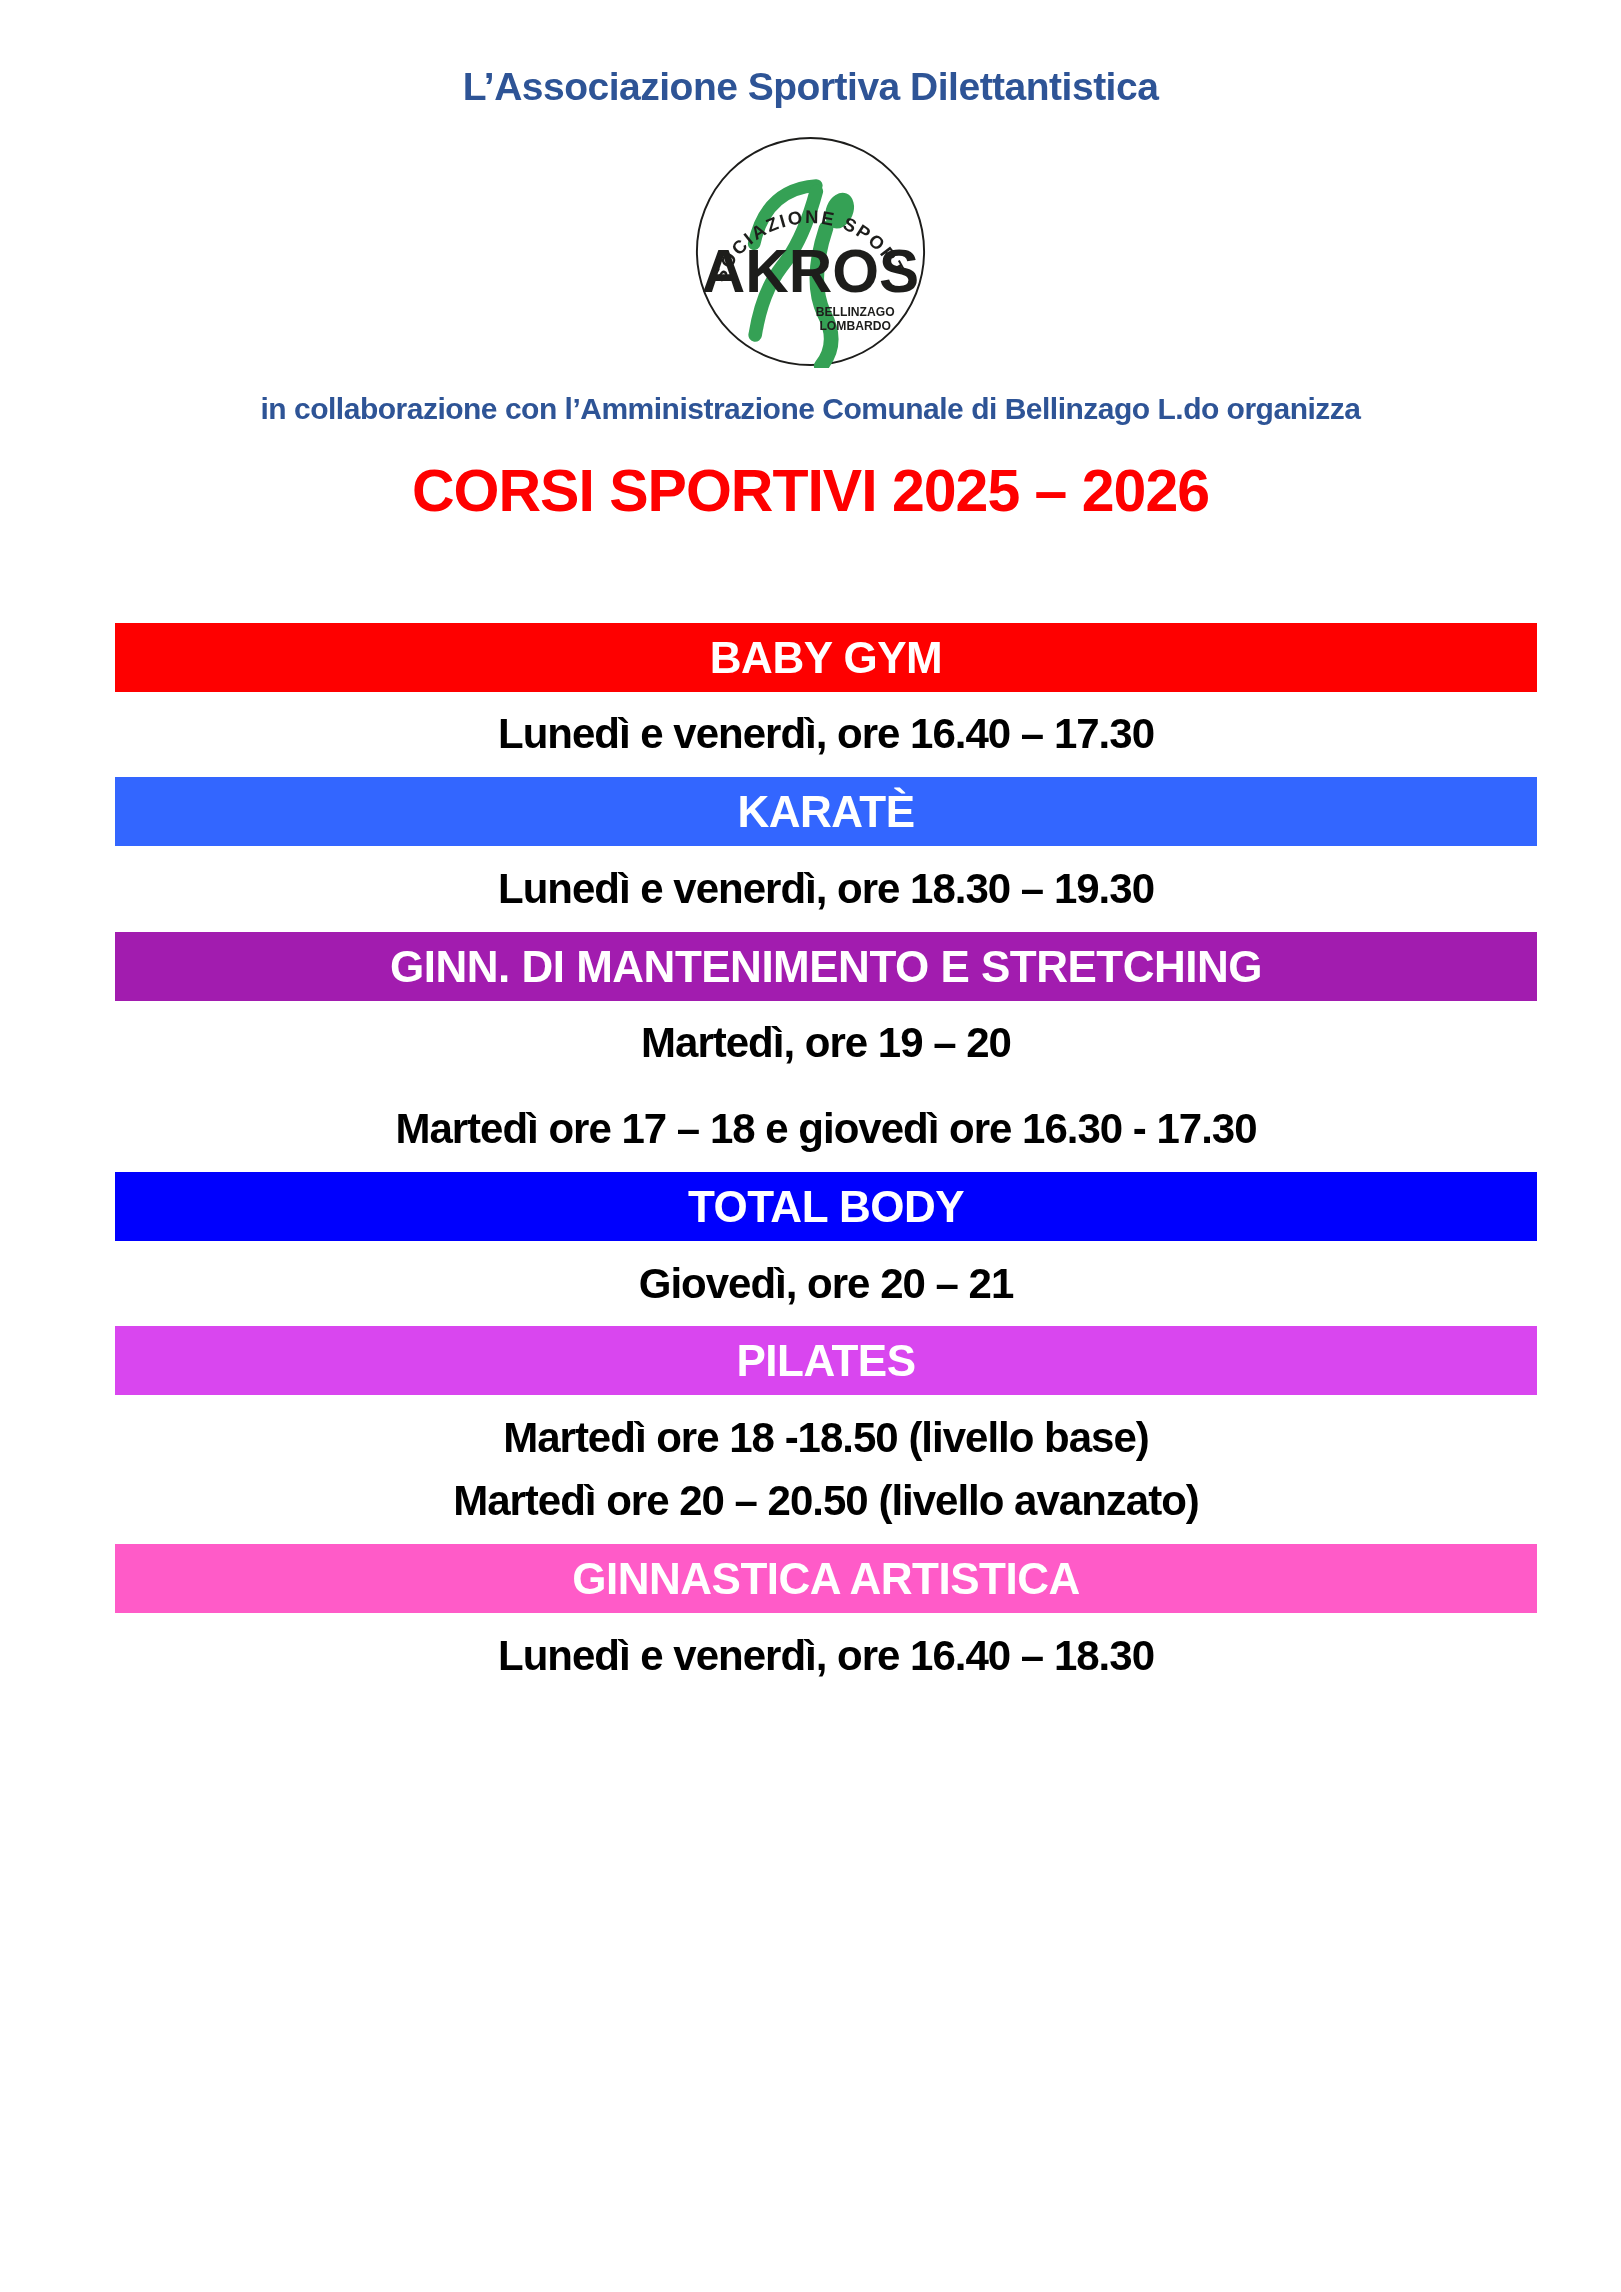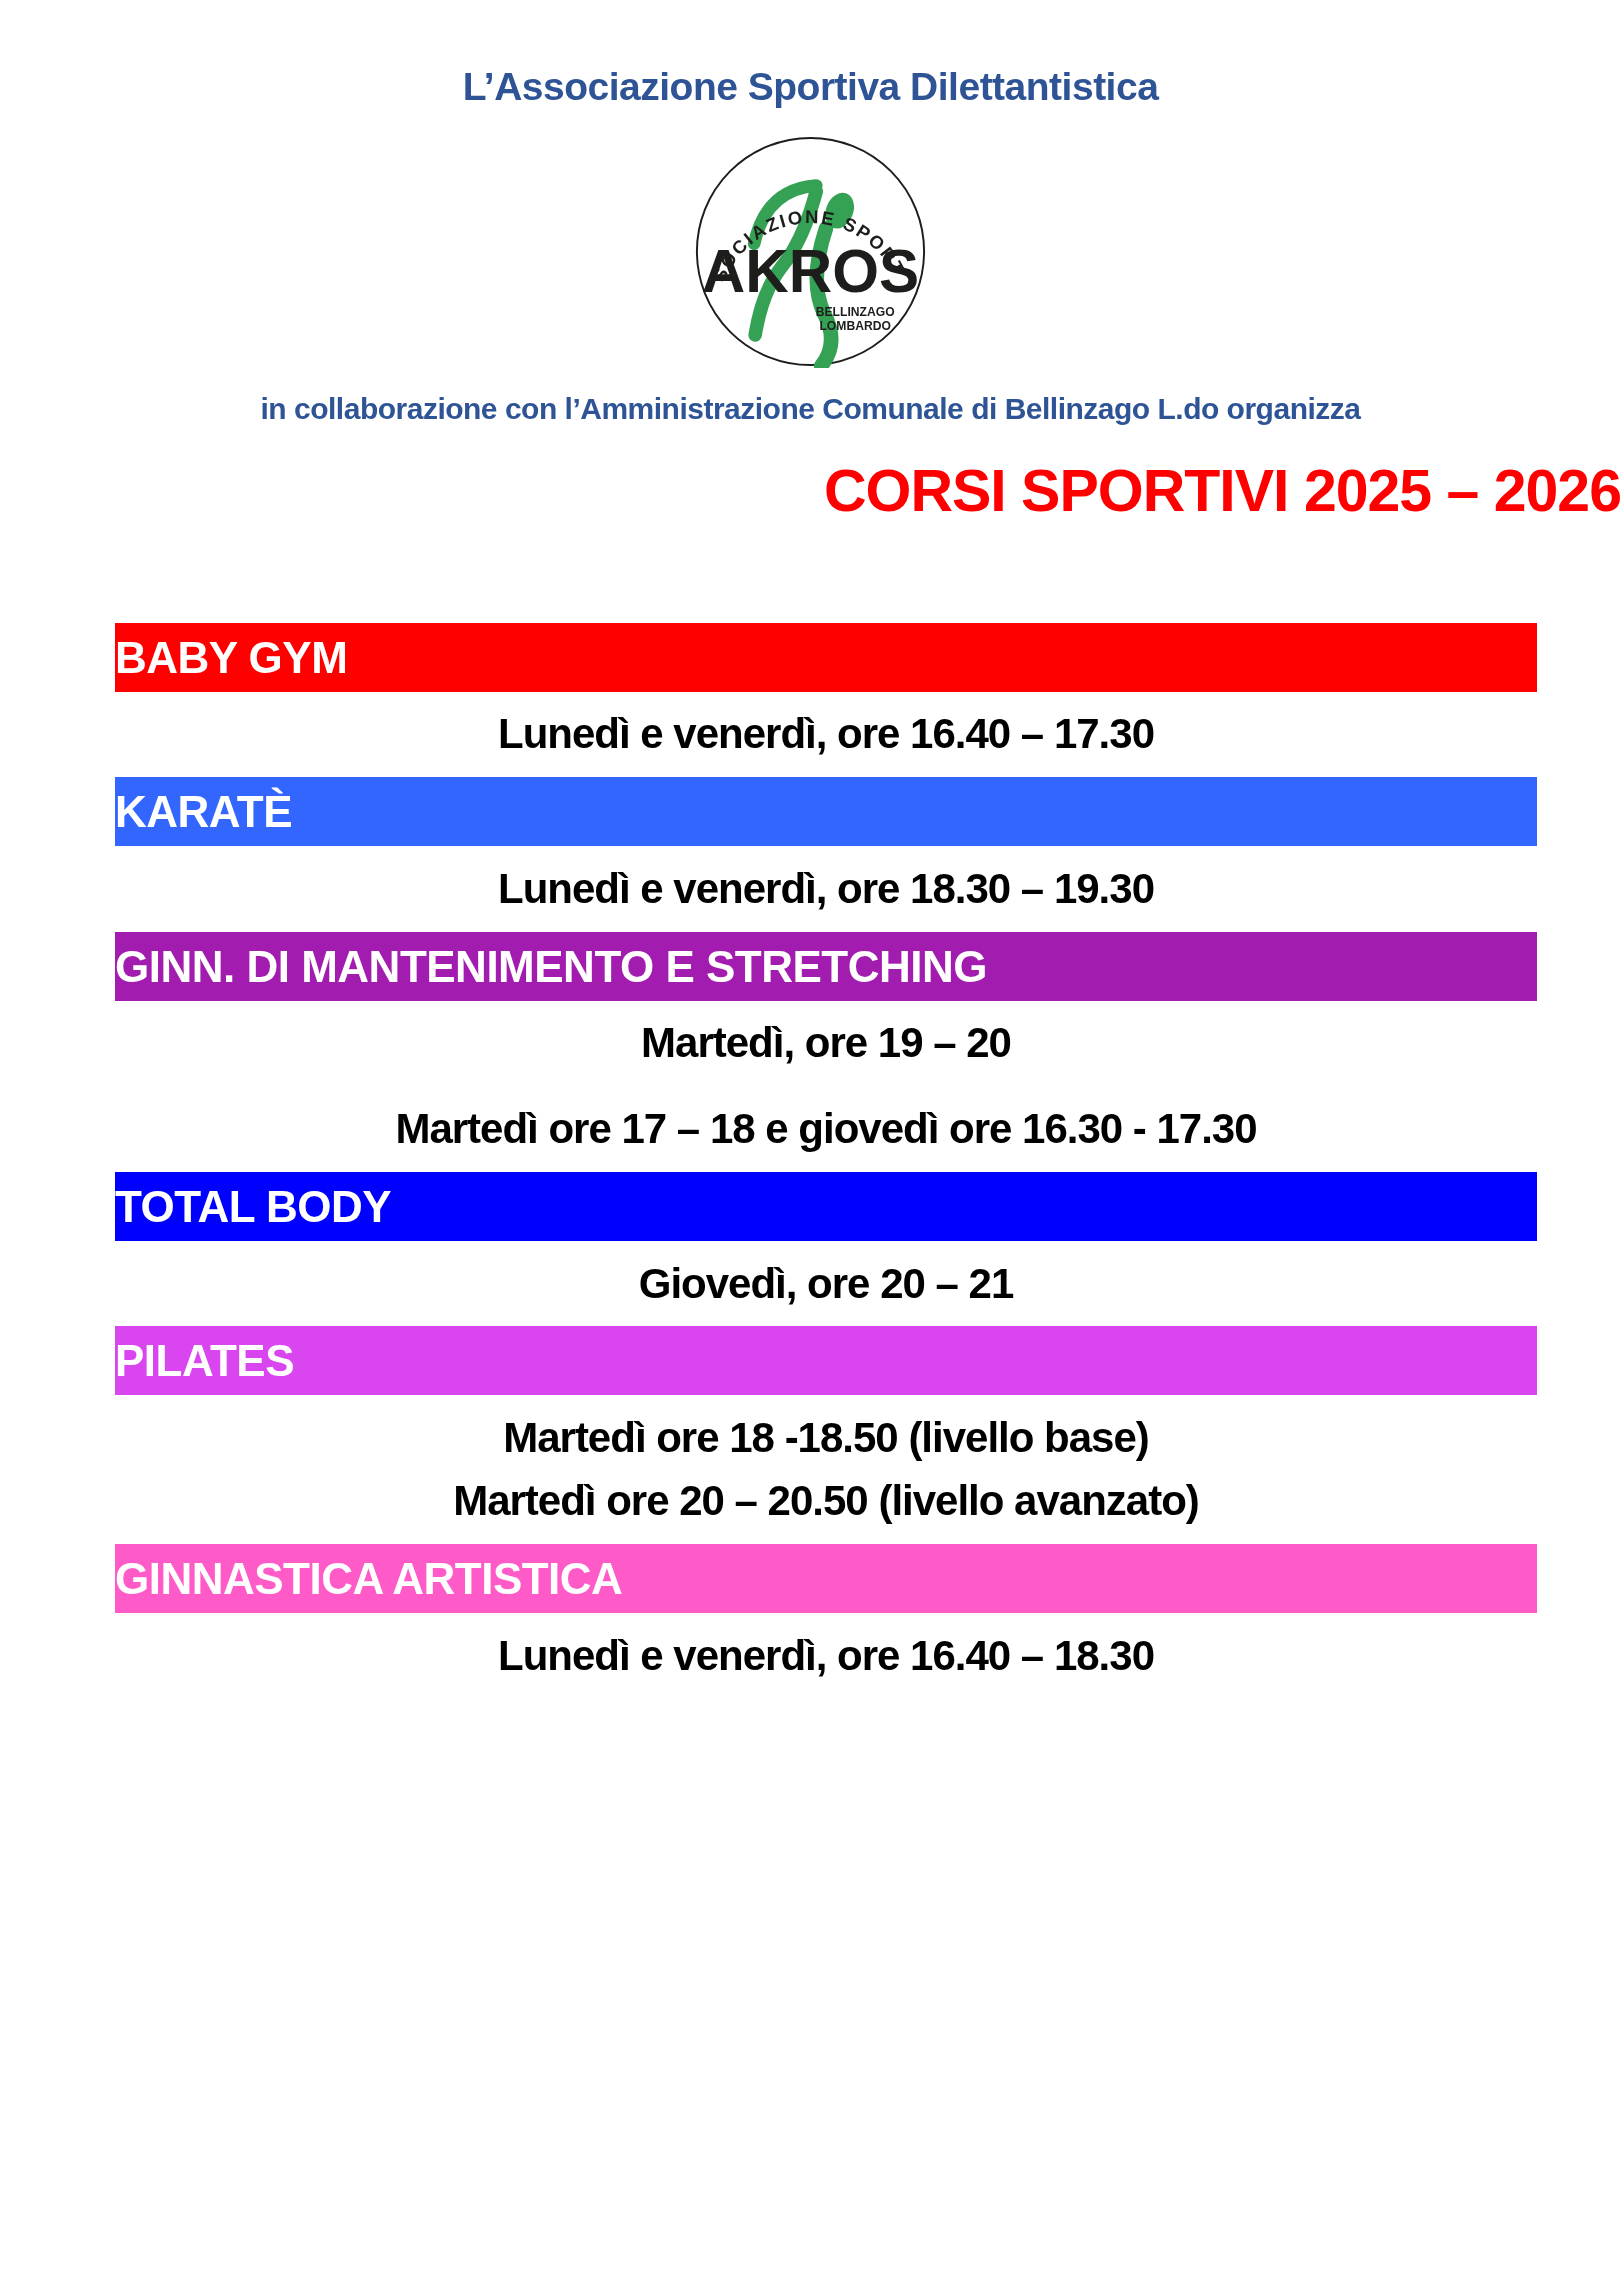--- a/index.html
+++ b/index.html
@@ -23,29 +23,29 @@
   }
   .logo-wrap svg{width:233px;height:233px;}
   .collab-line{
     margin-top:24px;
     text-align:center;
     font-size:30px;font-weight:700;letter-spacing:-0.5px;
     color:var(--header-blue);
   }
   .main-title{
     margin-top:31px;
-    text-align:right;
+    text-align:center;
     font-size:59px;font-weight:800;letter-spacing:-1px;
     color:var(--title-red);
   }
   .courses{margin-top:98px;}
   .band{
     margin:0 84px 0 115px;
     height:69px;line-height:69px;
-    text-align:left;
+    text-align:center;
     color:#ffffff;
     font-size:44px;font-weight:700;letter-spacing:-0.5px;
   }
   .sched{
     margin:0 84px 0 115px;
     text-align:center;
     color:var(--text-black);
     font-size:42px;font-weight:700;letter-spacing:-1px;
     line-height:63px;
     padding:10.8px 0 11.8px 0;

